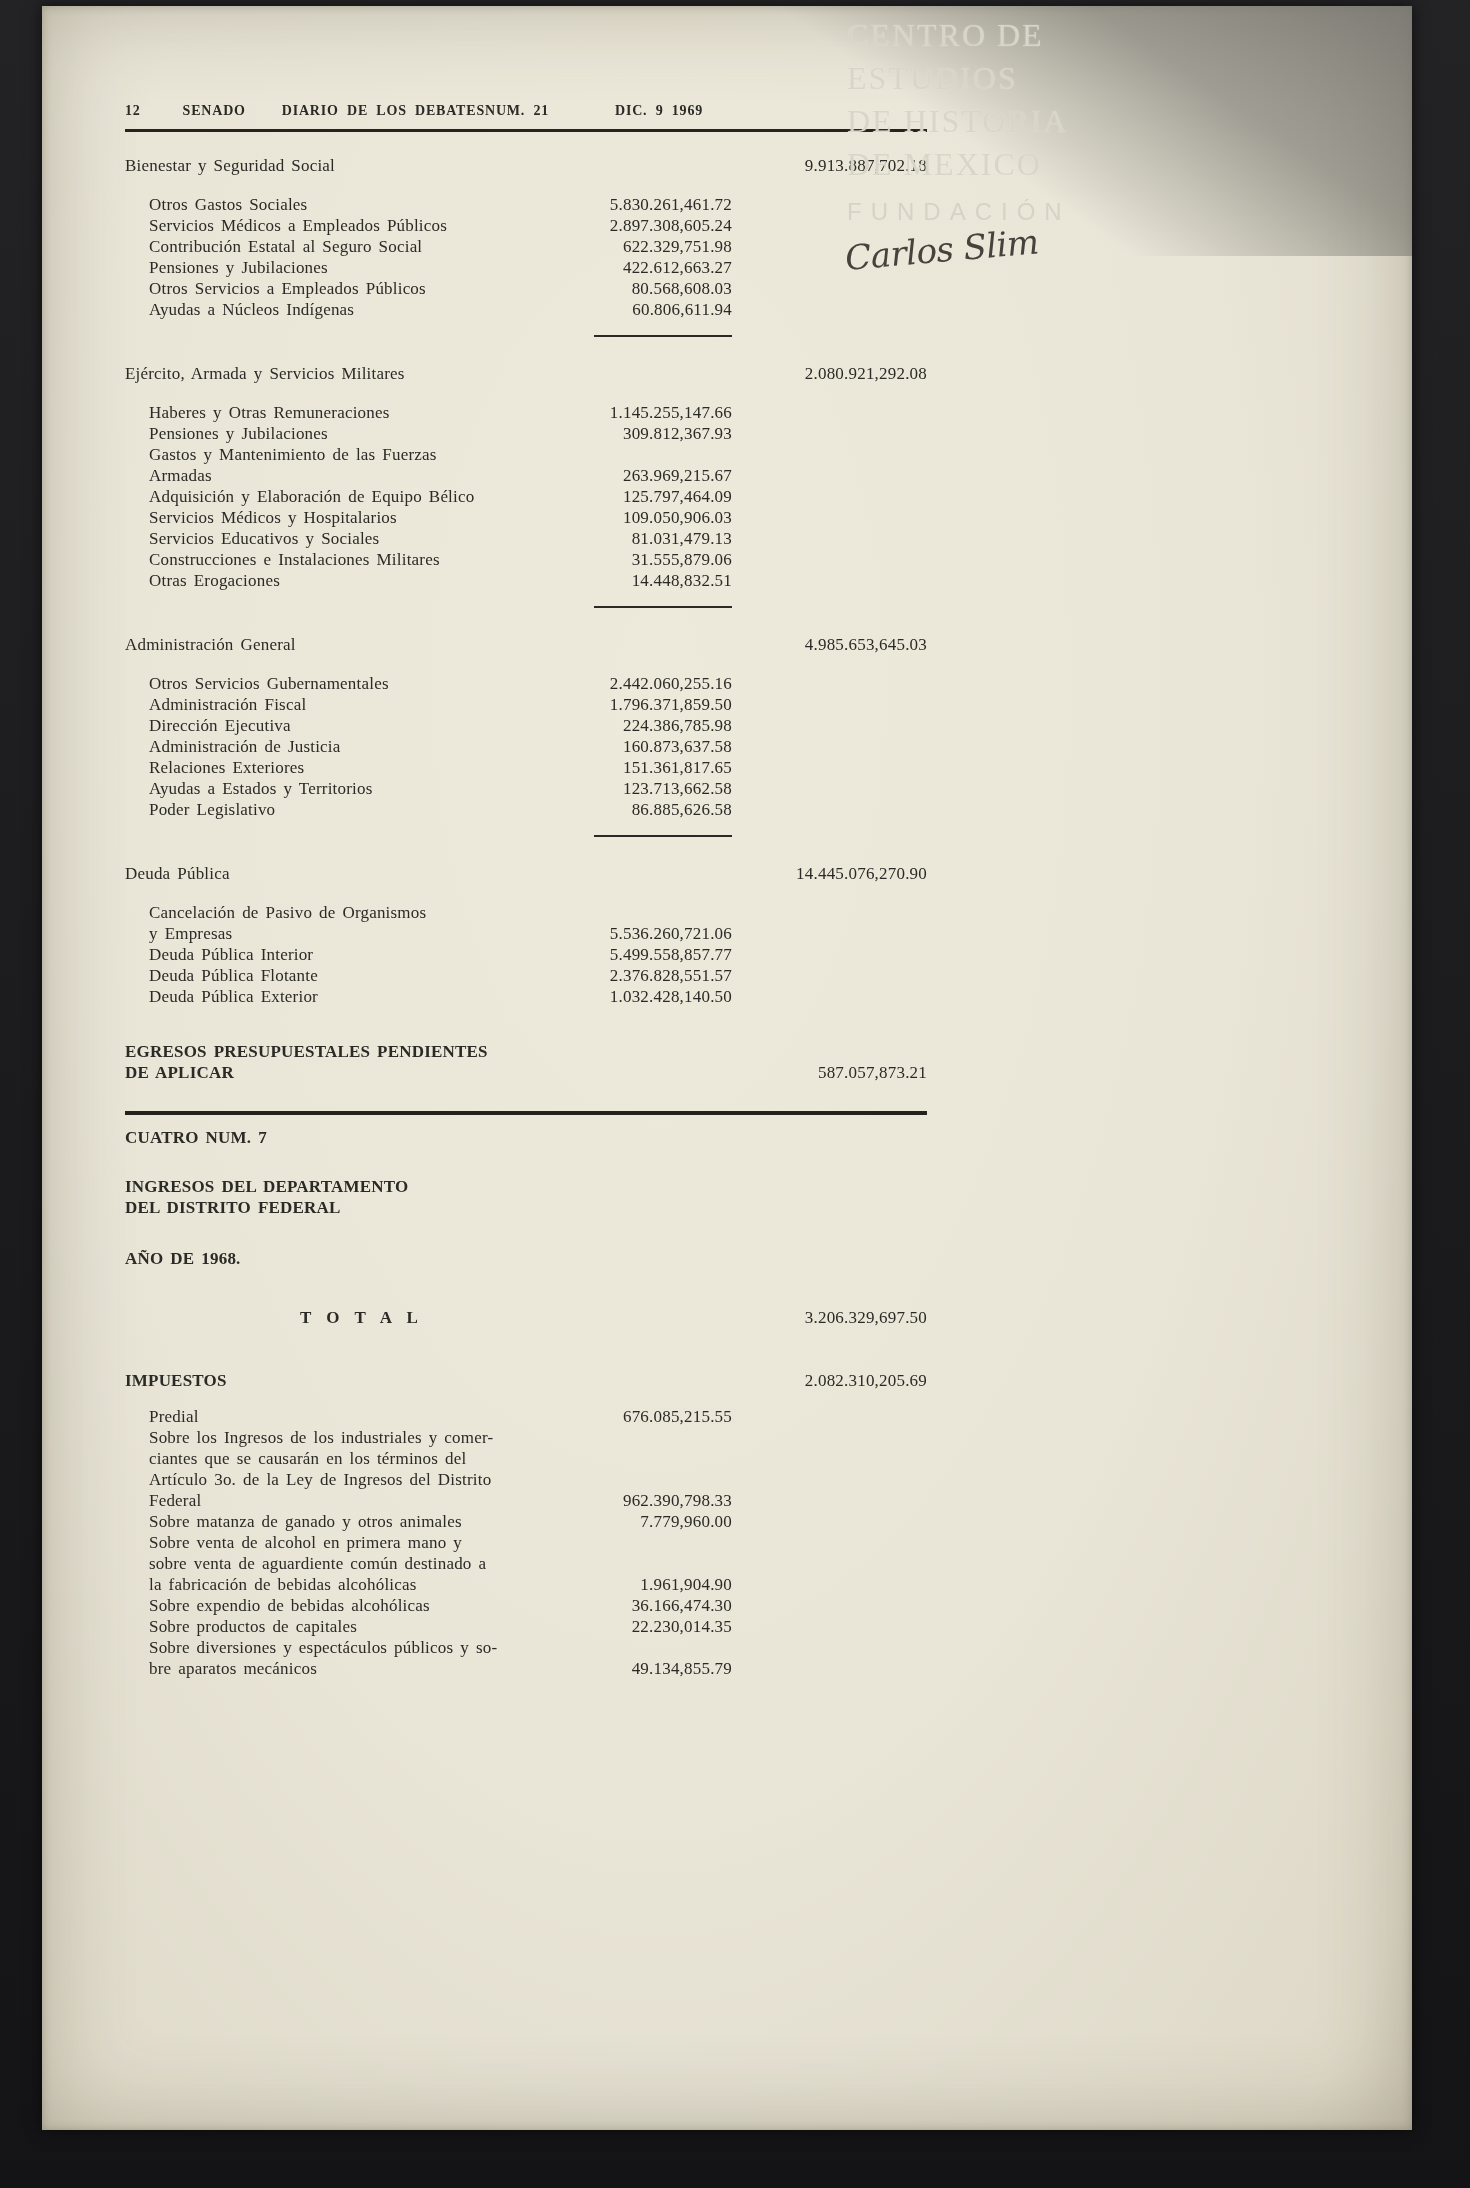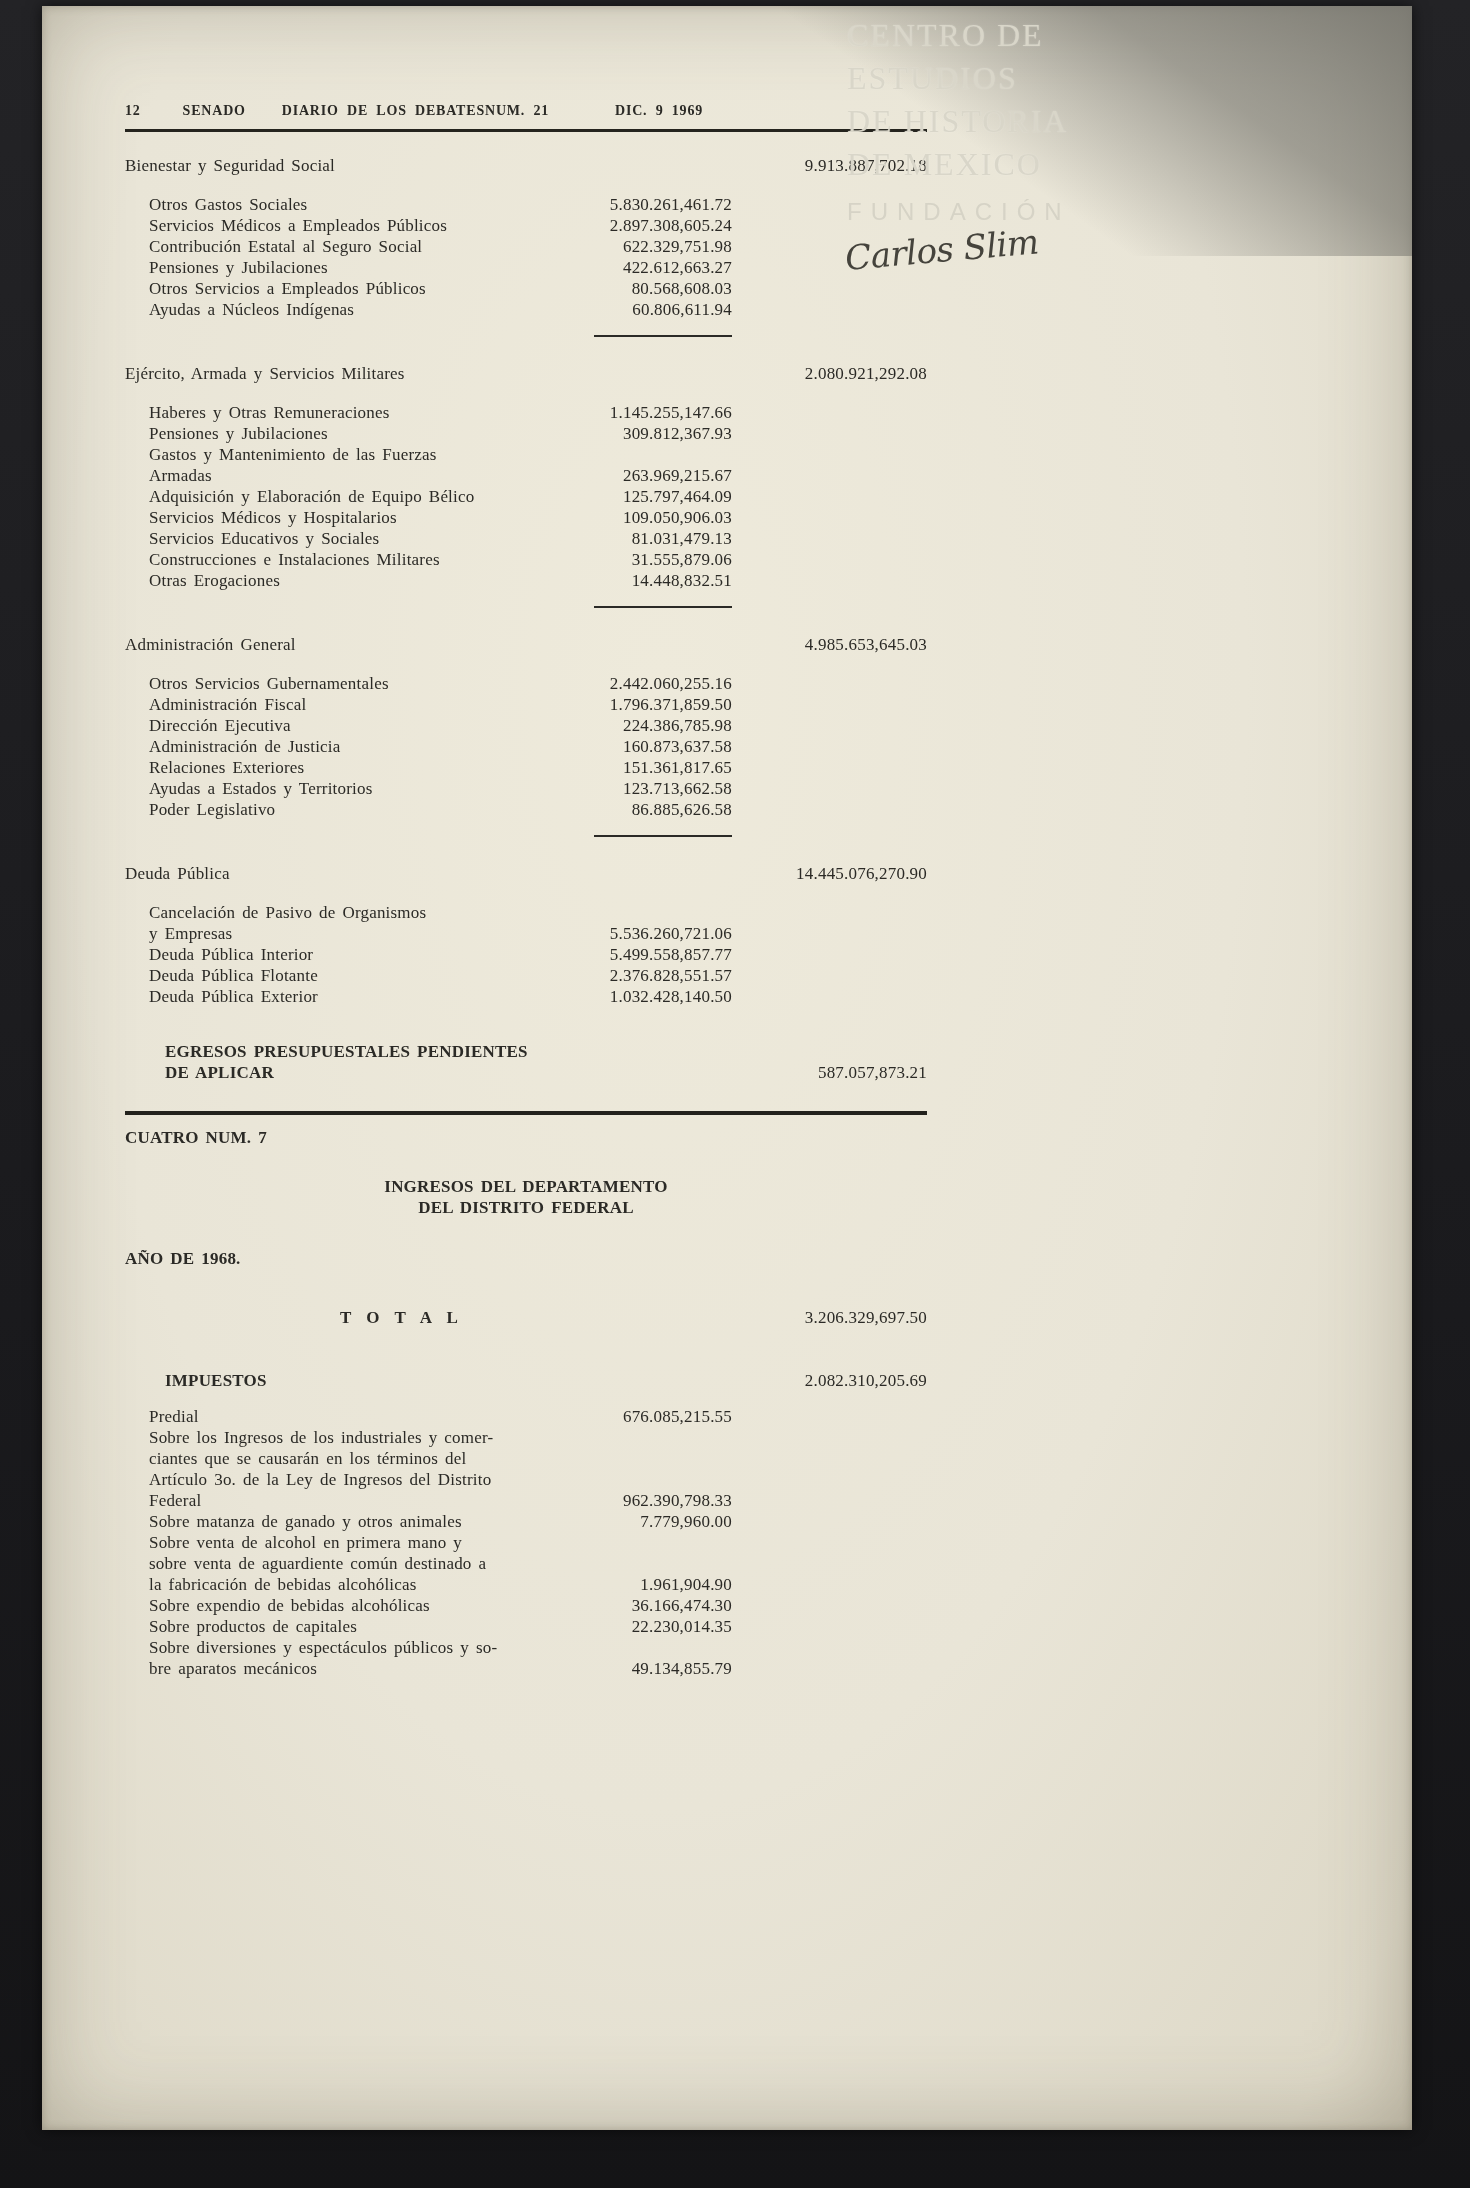--- a/index.html
+++ b/index.html
@@ -35,25 +35,25 @@
   
   .row { display:flex; align-items:flex-end; }
   .cell.label { flex:1 1 auto; white-space:pre-line; }
   .cell.mid   { width:190px; text-align:right; flex:0 0 auto; }
   .cell.tot   { width:195px; text-align:right; flex:0 0 auto; }
   .items .row .cell.label { padding-left:24px; }
   .title-row { margin:26px 0 18px; }
   .ledger-section.first .title-row { margin-top:23px; }
   .rule-row { margin-top:15px; }
   .mid-rule { border-top:2px solid #2b2a26; width:138px; margin-left:auto; }
-  .caps-bold { font-weight:700;margin-left:40px; }
+  .caps-bold { font-weight:700; }
   .egresos-row { margin-top:34px; }
   .heavy-rule { border-top:4px solid #23221d; margin:28px 0 12px; }
   .chapter-label { font-weight:700; margin-bottom:28px; }
-  .center-title { text-align:center; font-weight:700; }
+  .center-title { font-weight:700; }
   .center-year  { text-align:left; font-weight:700; margin-top:30px; }
   .total-row { margin-top:38px; }
   .total-row .cell.label { padding-left:175px; letter-spacing:2px; word-spacing:7px; }
   .impuestos .title-row { margin-top:42px; margin-bottom:15px; }
   
   .watermark { position:absolute; left:805px; top:8px; z-index:3; }
   .wm-serif {
     font-family:"Liberation Serif", serif; font-size:32px; line-height:43px;
     letter-spacing:2px; color:#d9d6c9; text-shadow:0 0 2px rgba(255,255,255,0.25);
   }

